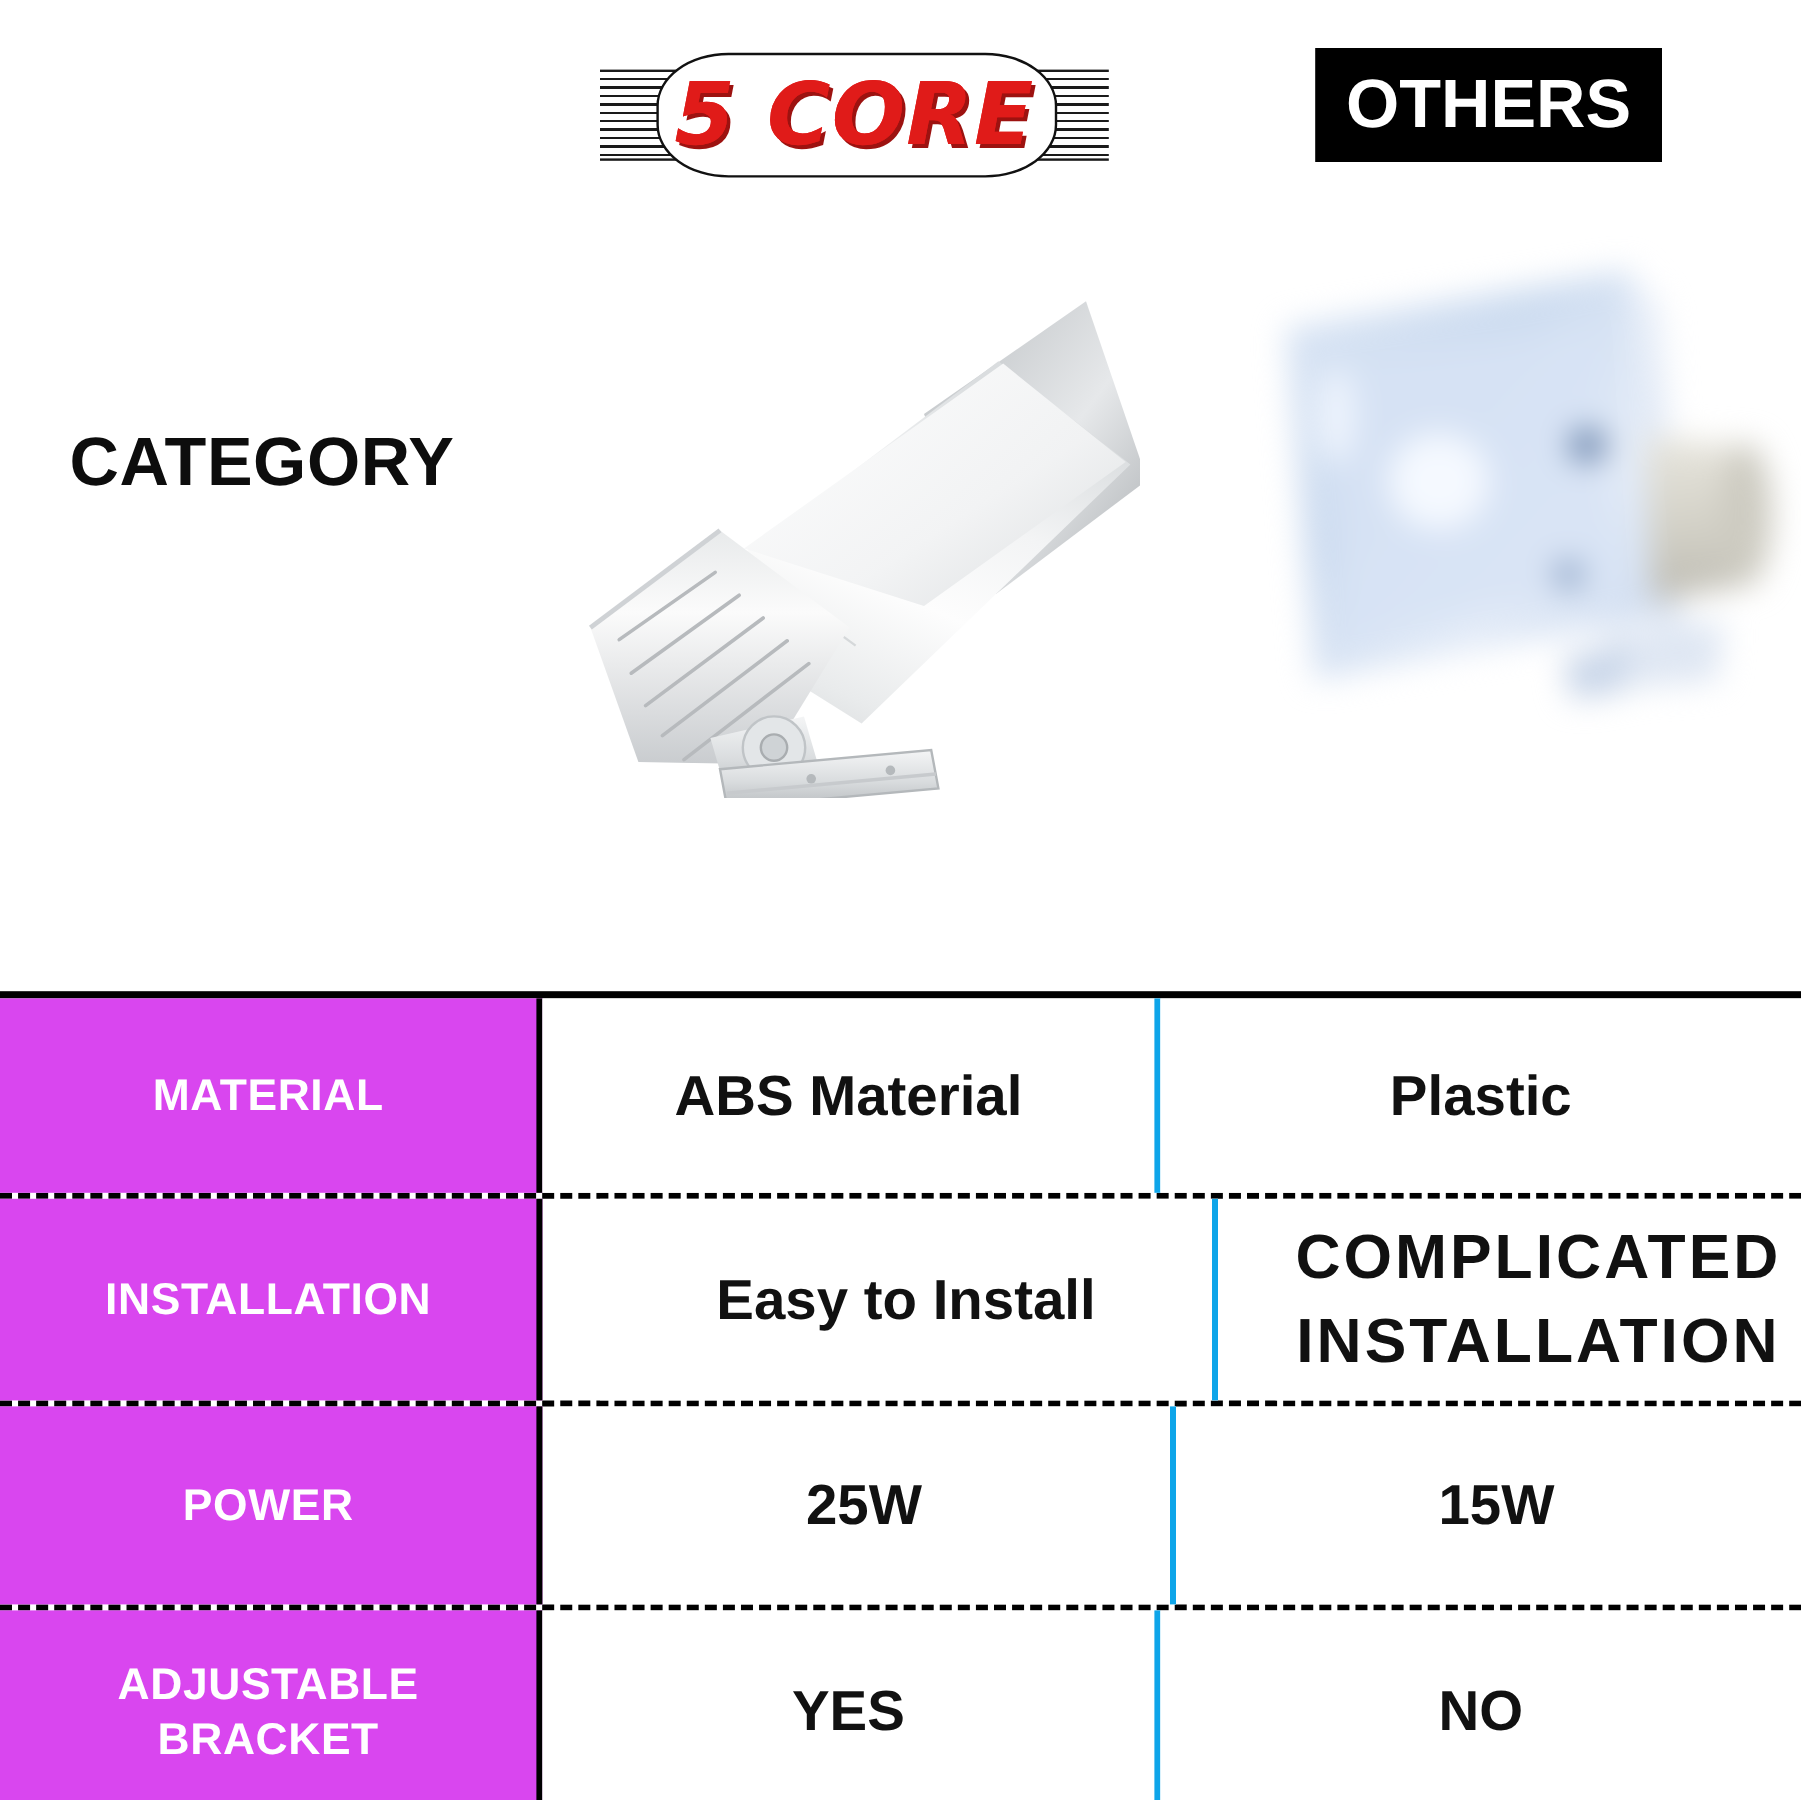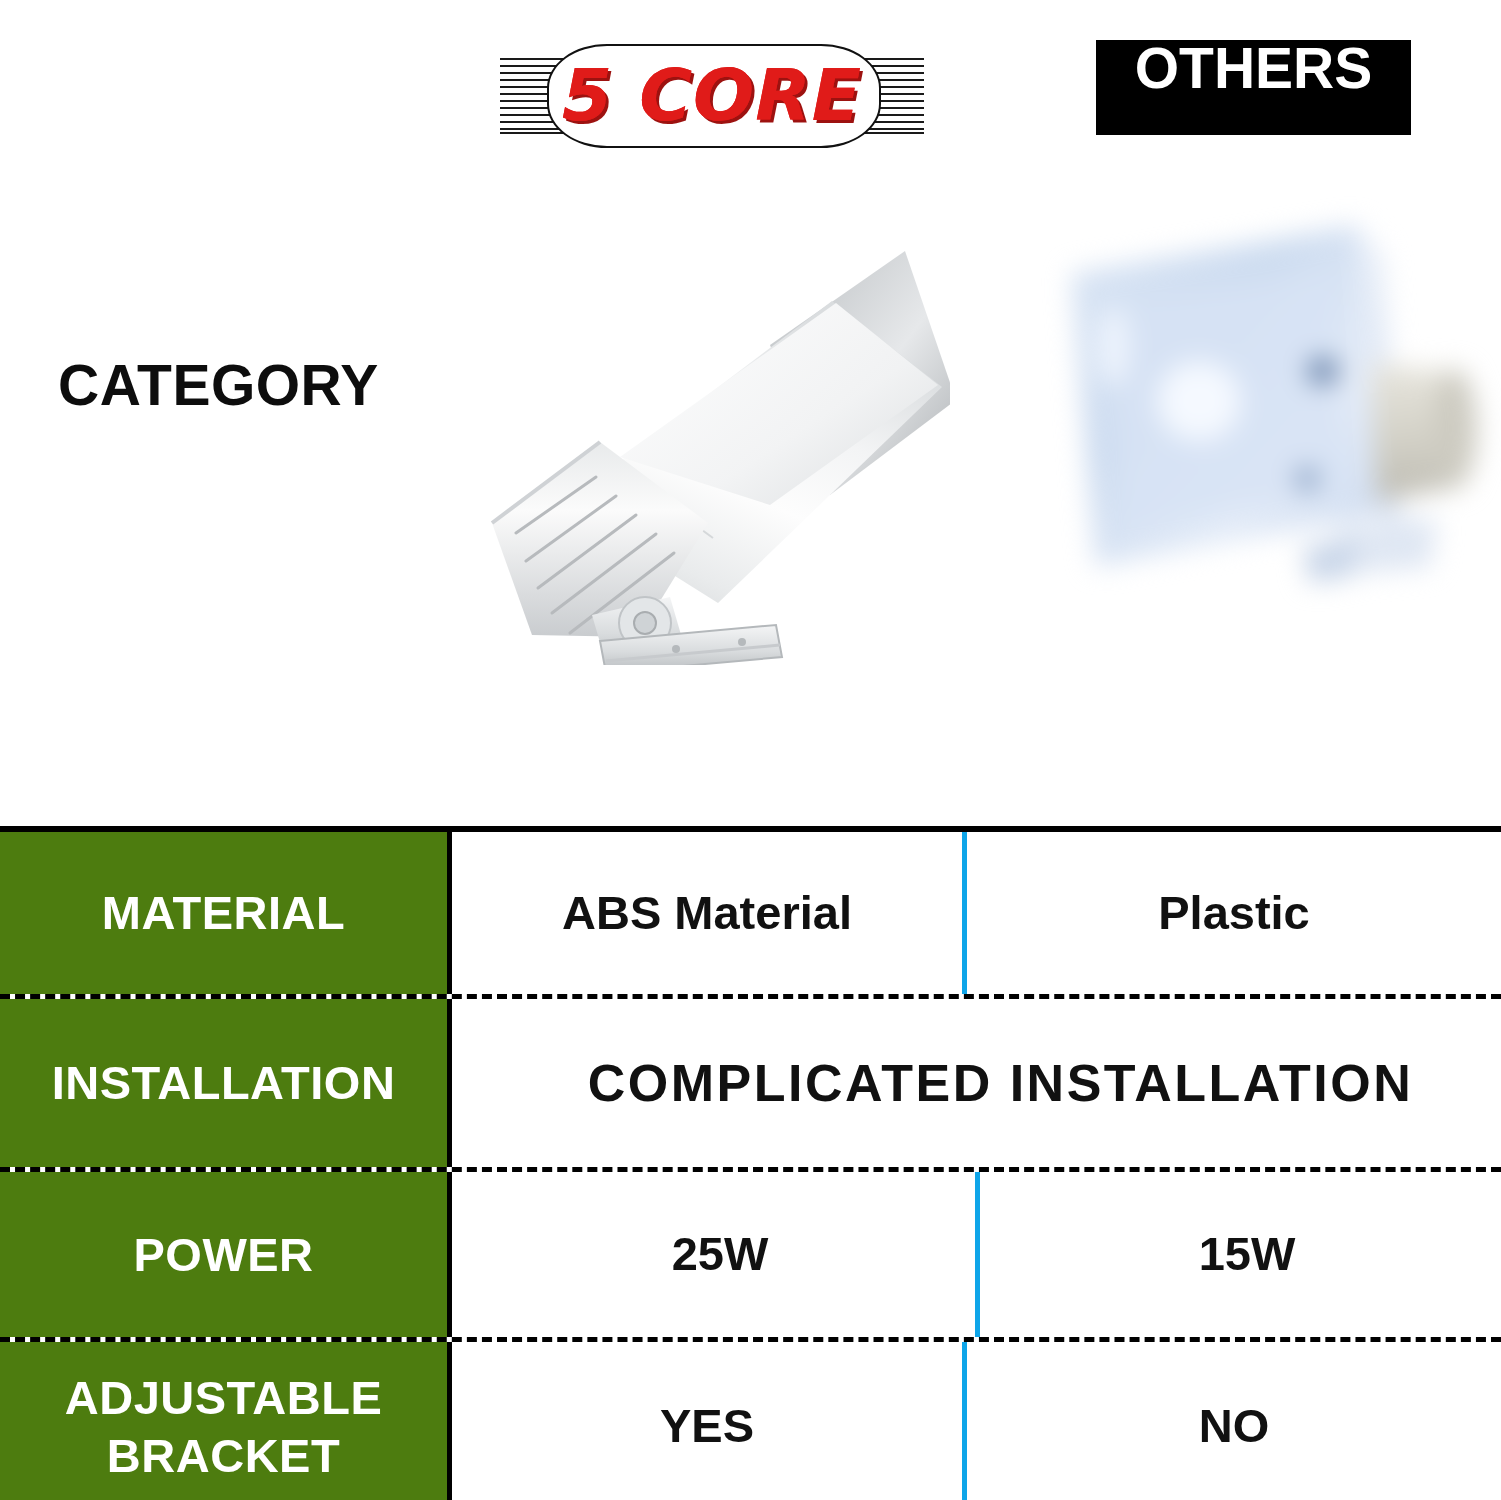--- a/index.html
+++ b/index.html
@@ -103,24 +103,25 @@
     letter-spacing: 1px;
     color: #E01B19;
     white-space: nowrap;
   }
 
   
   .others-badge {
     position: absolute;
     left: 1096px;
     top: 40px;
-    width: 315px;
+    width: 289px;
     height: 95px;
     background: #000000;
     display: flex;
+    align-items: center;
     justify-content: center;
   }
   .others-badge span {
     color: #ffffff;
     font-family: "Liberation Sans", sans-serif;
     font-size: 57px;
     font-weight: bold;
     letter-spacing: 0px;
     line-height: 1;
   }
@@ -174,28 +175,28 @@
     width: 1501px;
     border-bottom: 5px dashed #000000;
     box-sizing: border-box;
   }
   .cmp-row:last-child {
     border-bottom: none;
   }
   .c-label {
     width: 452px;
     flex: 0 0 452px;
-    background: #4d7c0f;
+    background: #d946ef;
     color: #ffffff;
     display: flex;
     align-items: center;
     justify-content: center;
     text-align: center;
     font-family: "Liberation Sans", sans-serif;
-    font-size: 47px;
+    font-size: 37px;
     font-weight: bold;
     letter-spacing: 0.5px;
     line-height: 1.22;
     box-sizing: border-box;
     padding: 4px 10px;
     border-right: 5px solid #000000;
   }
   .c-ours {
     width: 515px;
     flex: 0 0 515px;
@@ -371,20 +372,21 @@
 <div class="cmp-table">
 
   <div class="cmp-row r-material">
     <div class="c-label">MATERIAL</div>
     <div class="c-ours">ABS Material</div>
     <div class="c-theirs">Plastic</div>
   </div>
 
   <div class="cmp-row r-install">
     <div class="c-label">INSTALLATION</div>
+    <div class="c-ours">Easy to Install</div>
     <div class="c-theirs thin">COMPLICATED INSTALLATION</div>
   </div>
 
   <div class="cmp-row r-power">
     <div class="c-label">POWER</div>
     <div class="c-ours">25W</div>
     <div class="c-theirs">15W</div>
   </div>
 
   <div class="cmp-row r-bracket">

